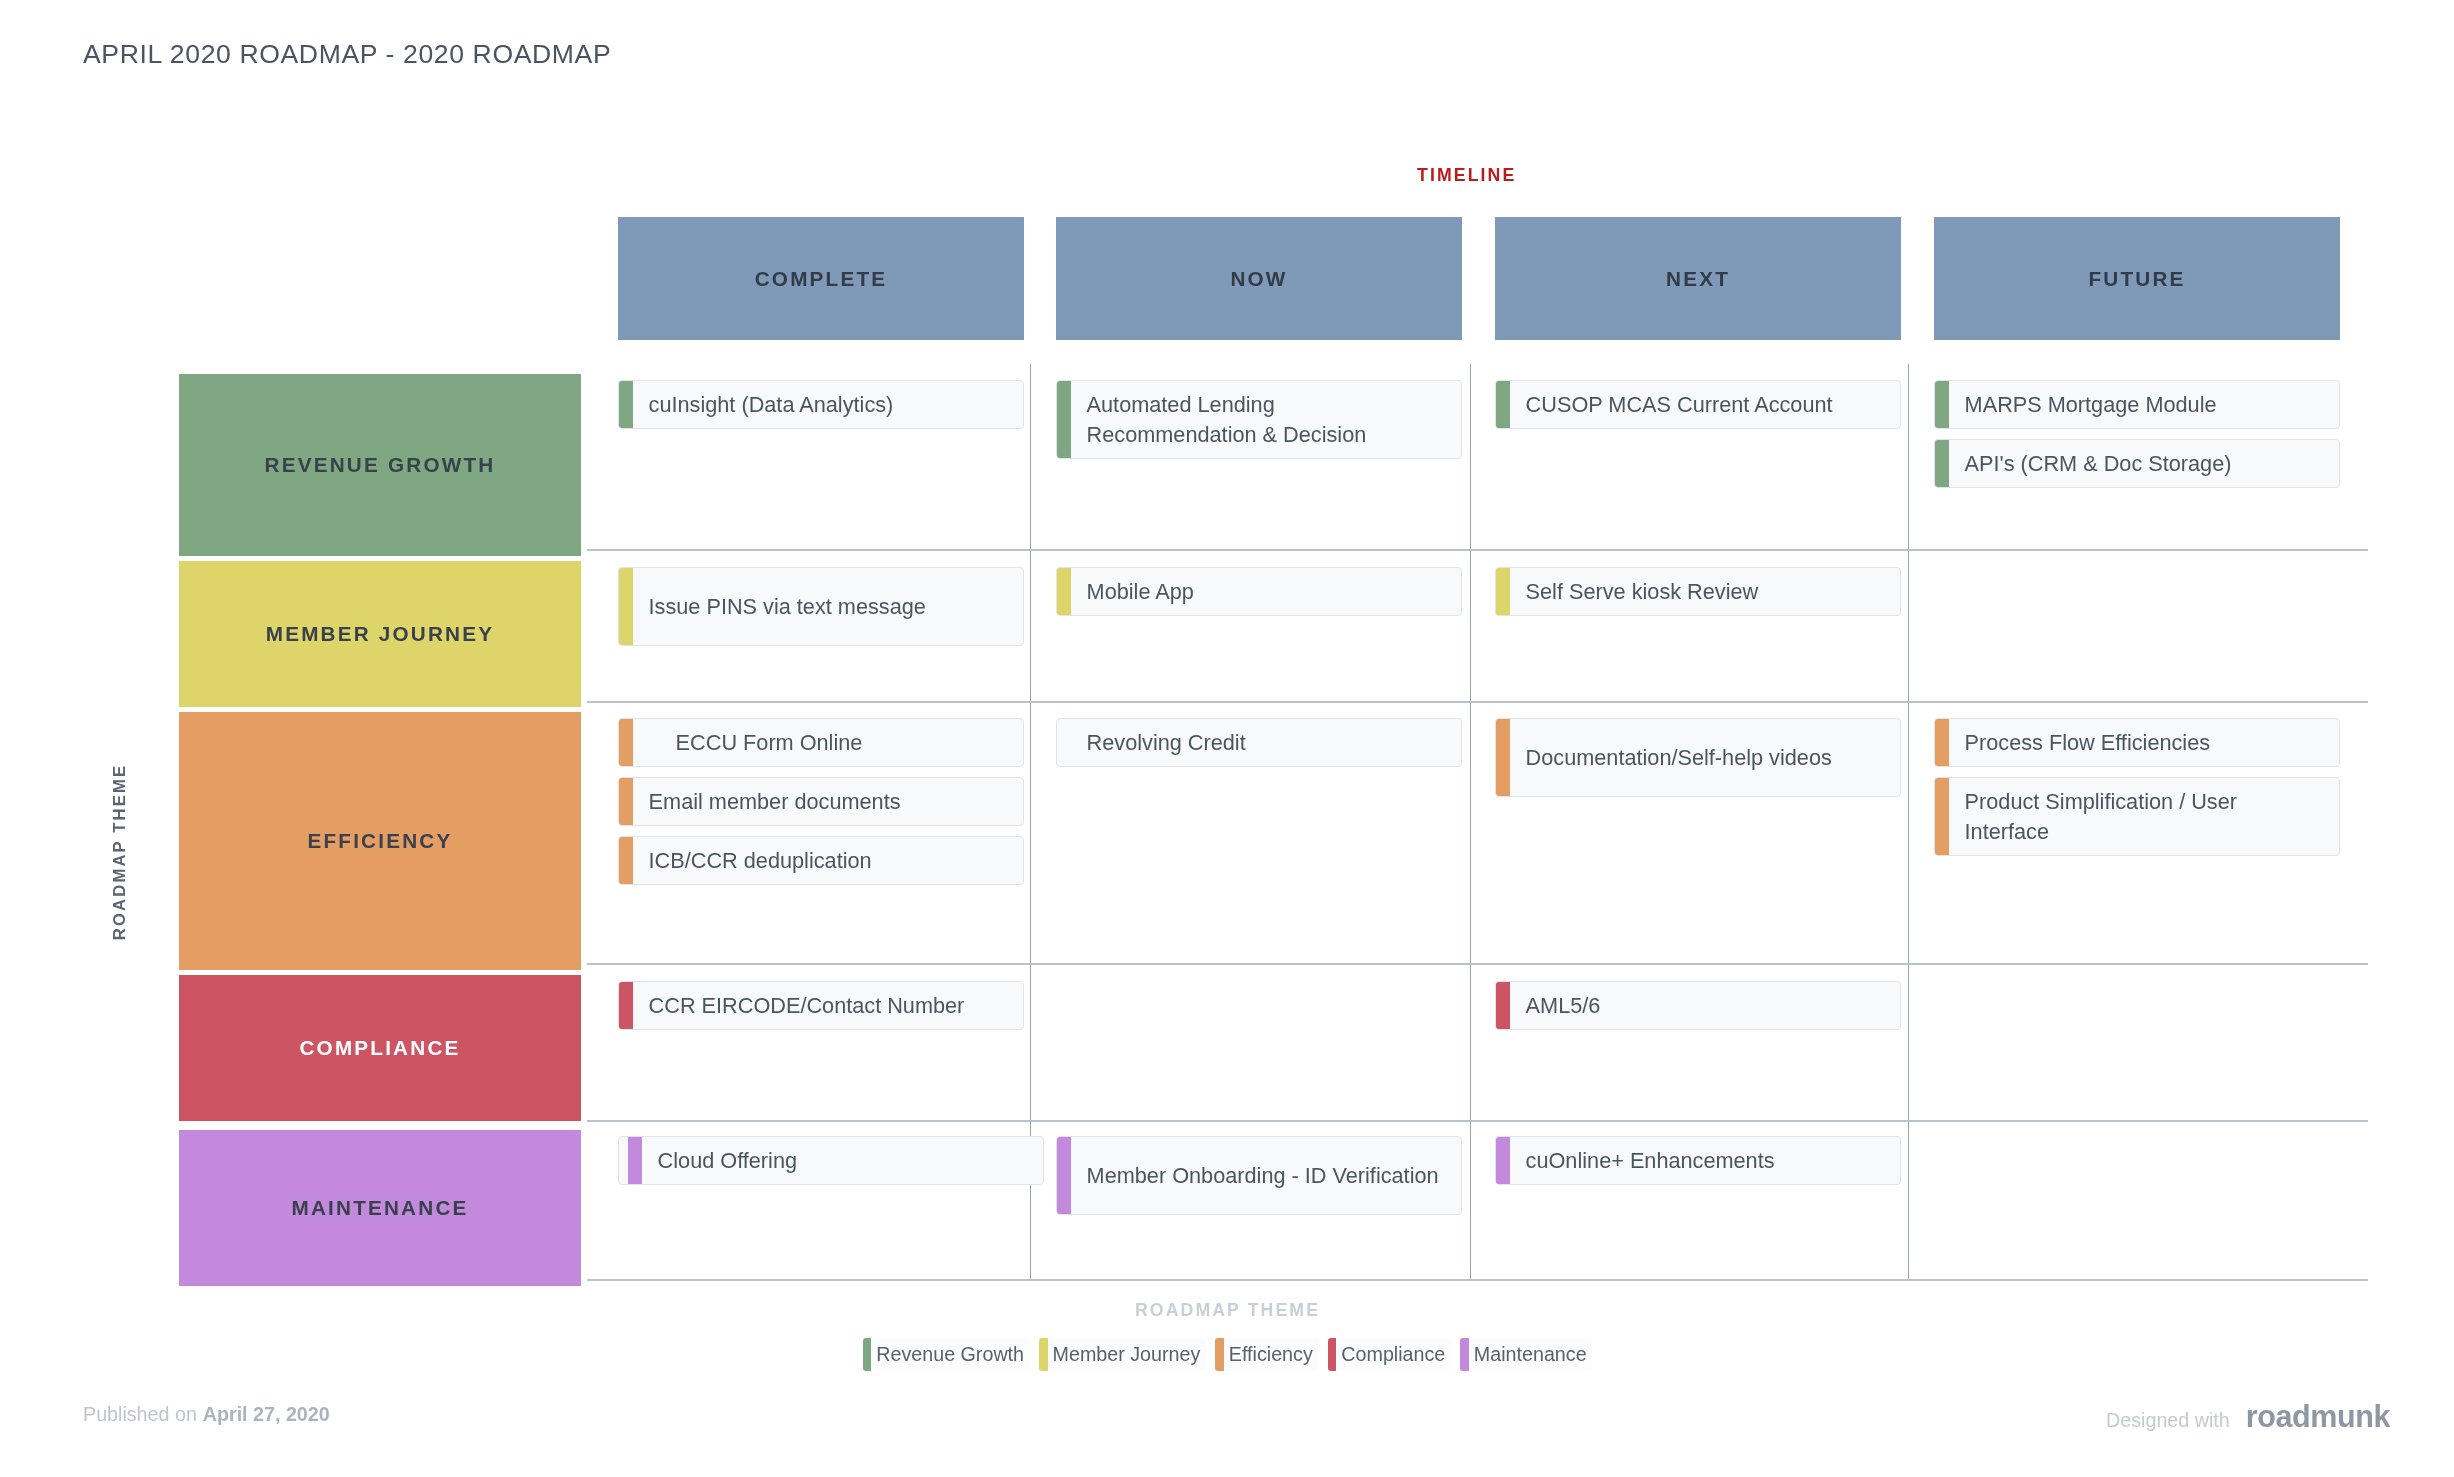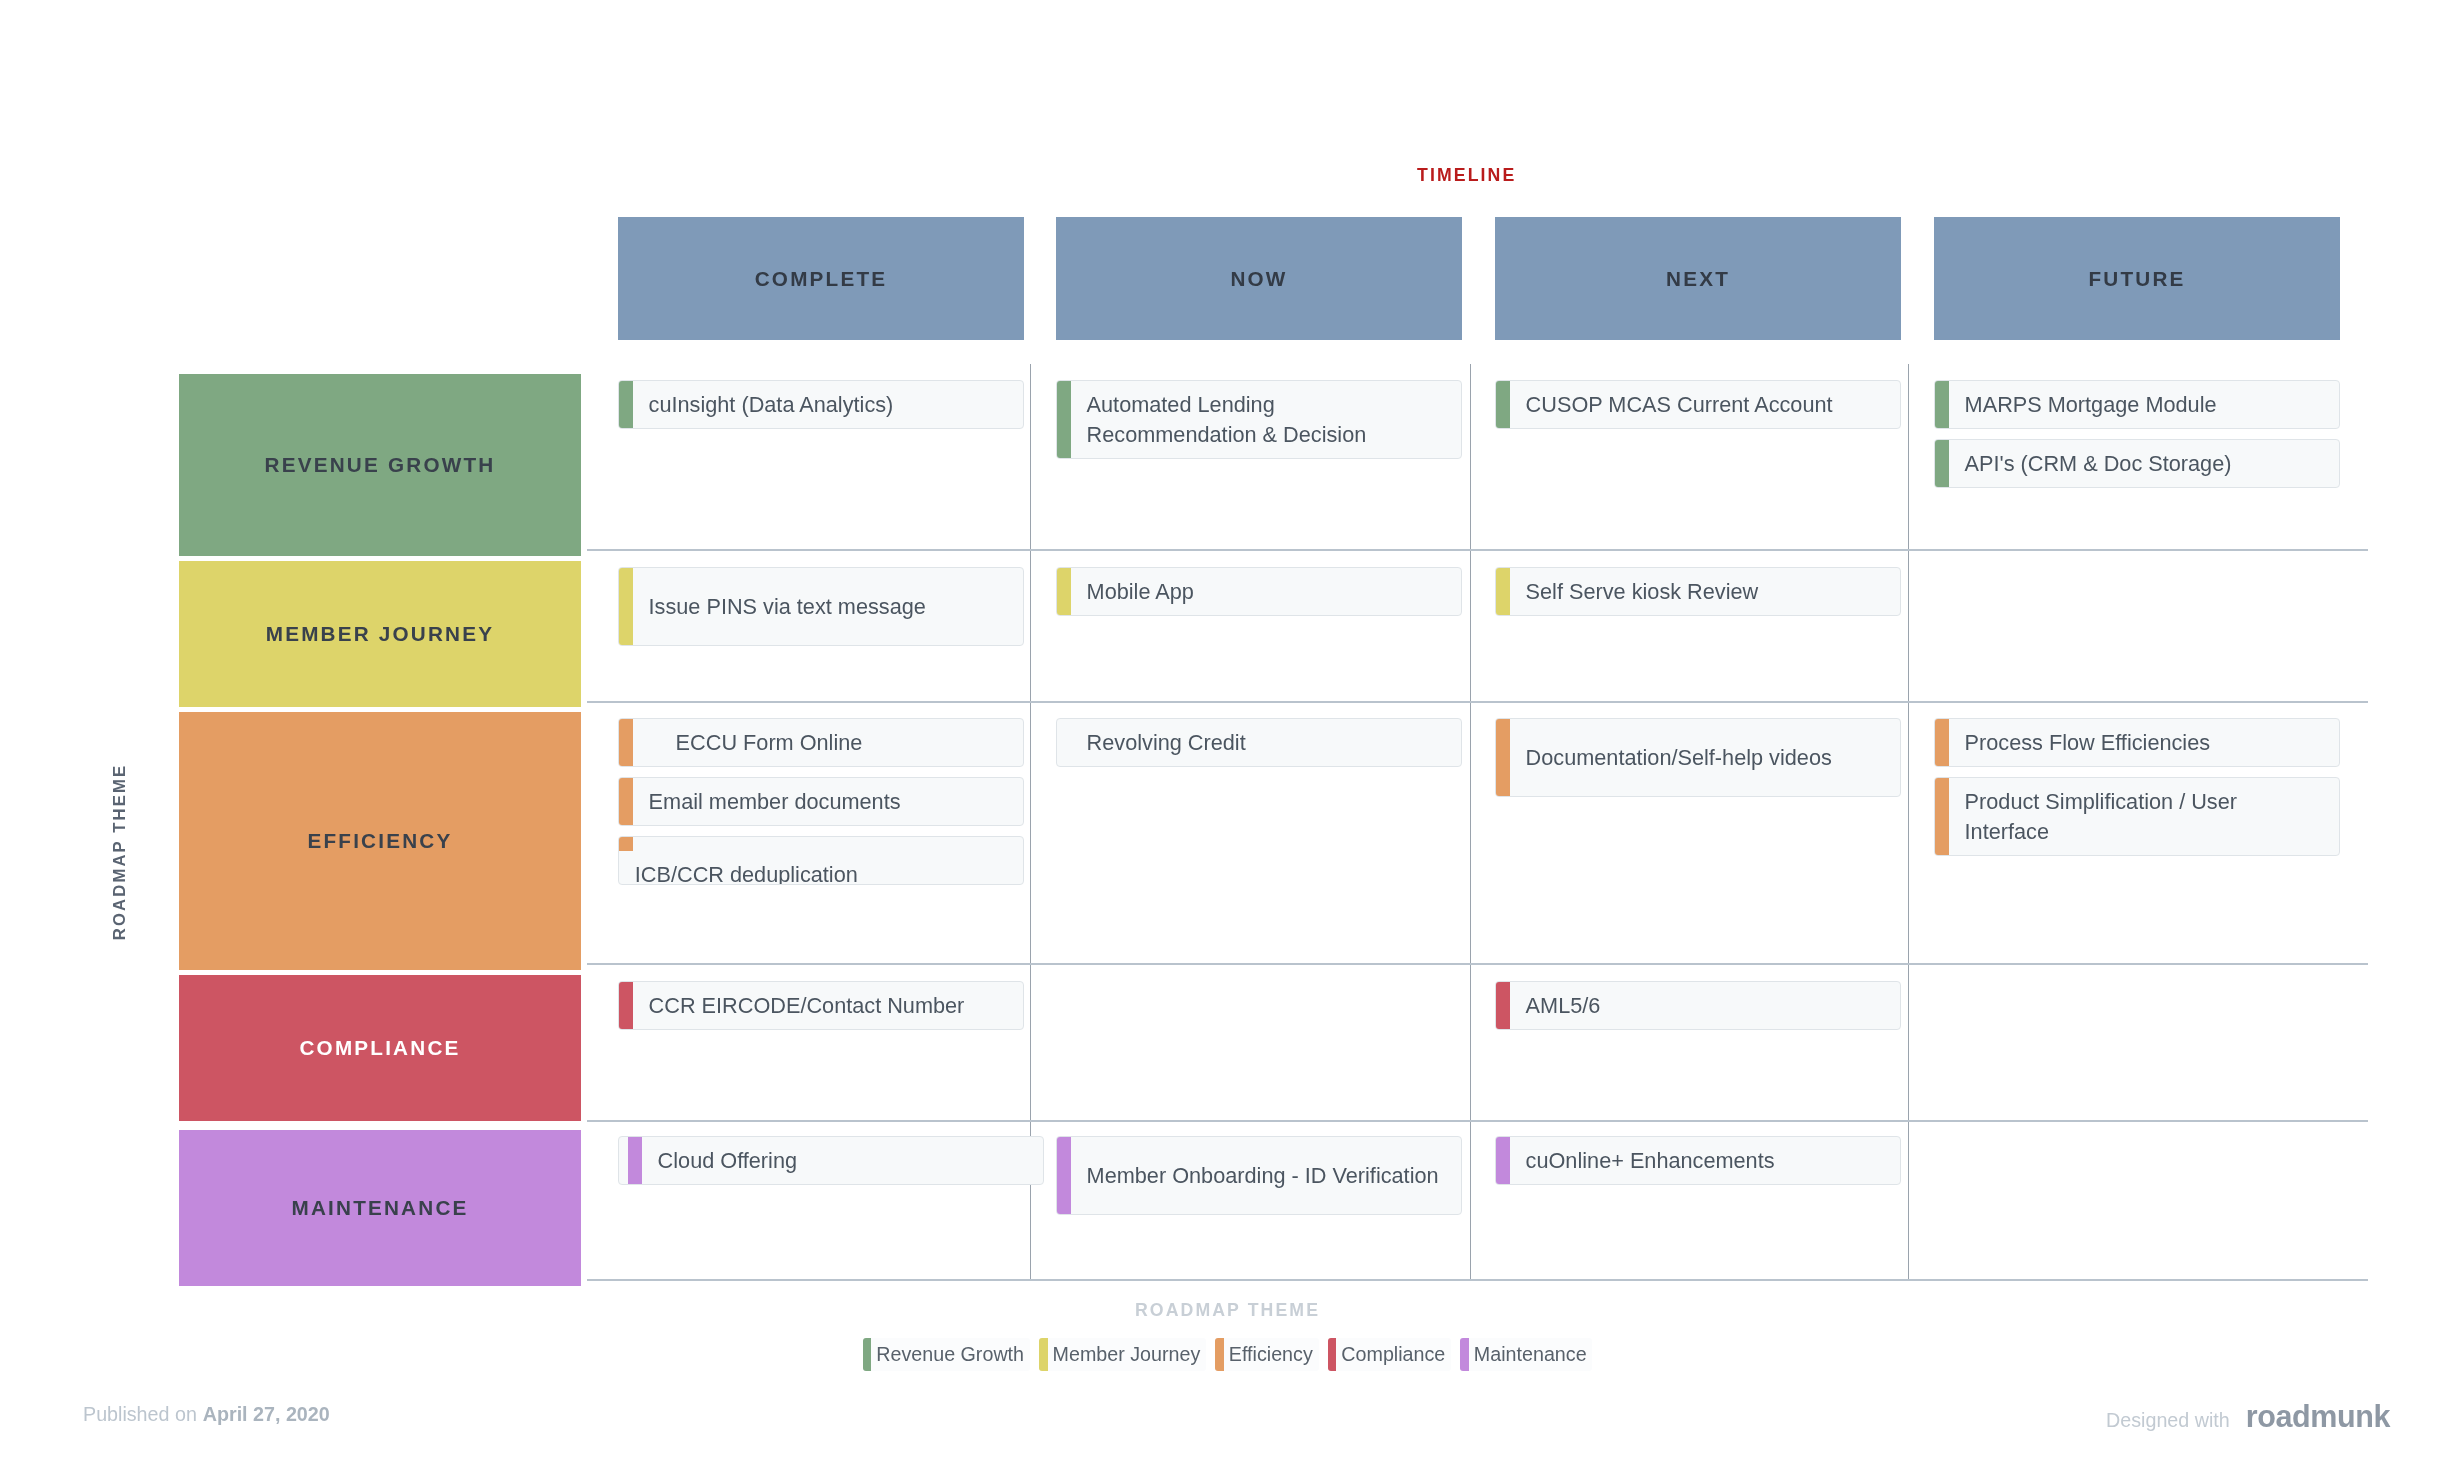--- a/index.html
+++ b/index.html
@@ -193,20 +193,21 @@
     font-weight: 700;
     color: #8e98a4;
     letter-spacing: -0.4px;
   }
 </style>
 </head>
 <body>
 
 <div id="page">
 
+  <div id="page-title">APRIL 2020 ROADMAP - 2020 ROADMAP</div>
 
   <div id="timeline-label">TIMELINE</div>
   <div id="theme-axis-label">ROADMAP THEME</div>
 
   <div id="column-headers">
       <div class="col-header" style="left: 618px; width: 406px; background: rgb(127, 154, 184);">
         <span>COMPLETE</span>
       </div>
       <div class="col-header" style="left: 1056px; width: 406px; background: rgb(127, 154, 184);">
         <span>NOW</span>
@@ -279,21 +280,21 @@
         <div class="card-text">Self Serve kiosk Review</div>
       </div>
       <div class="card" style="left: 618px; top: 718px; width: 406px; height: 49px; gap: 27px;">
         <div class="card-bar" style="background: rgb(228, 157, 99);"></div>
         <div class="card-text">ECCU Form Online</div>
       </div>
       <div class="card" style="left: 618px; top: 777px; width: 406px; height: 49px;">
         <div class="card-bar" style="background: rgb(228, 157, 99);"></div>
         <div class="card-text">Email member documents</div>
       </div>
-      <div class="card" style="left: 618px; top: 836px; width: 406px; height: 49px; flex-direction: column;">
+      <div class="card" style="left: 618px; top: 836px; width: 406px; height: 49px;">
         <div class="card-bar" style="background: rgb(228, 157, 99);"></div>
         <div class="card-text">ICB/CCR deduplication</div>
       </div>
       <div class="card" style="left: 1056px; top: 718px; width: 406px; height: 49px; align-items: center;">
         <div class="card-bar" style="background: rgb(228, 157, 99);"></div>
         <div class="card-text">Revolving Credit</div>
       </div>
       <div class="card" style="left: 1495px; top: 718px; width: 406px; height: 79px;">
         <div class="card-bar" style="background: rgb(228, 157, 99);"></div>
         <div class="card-text">Documentation/Self-help videos</div>

